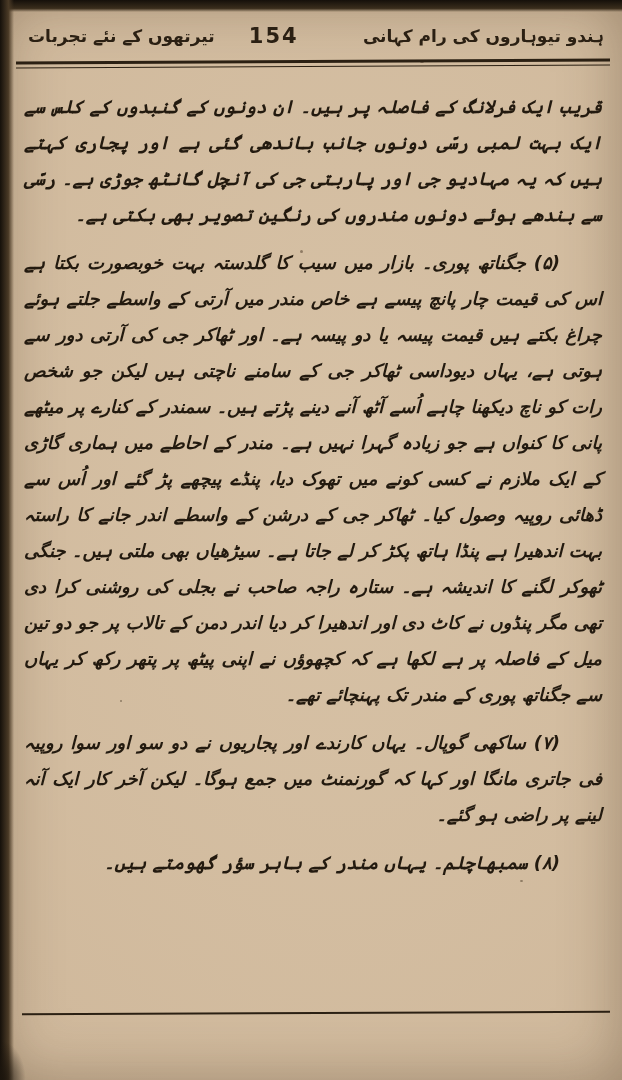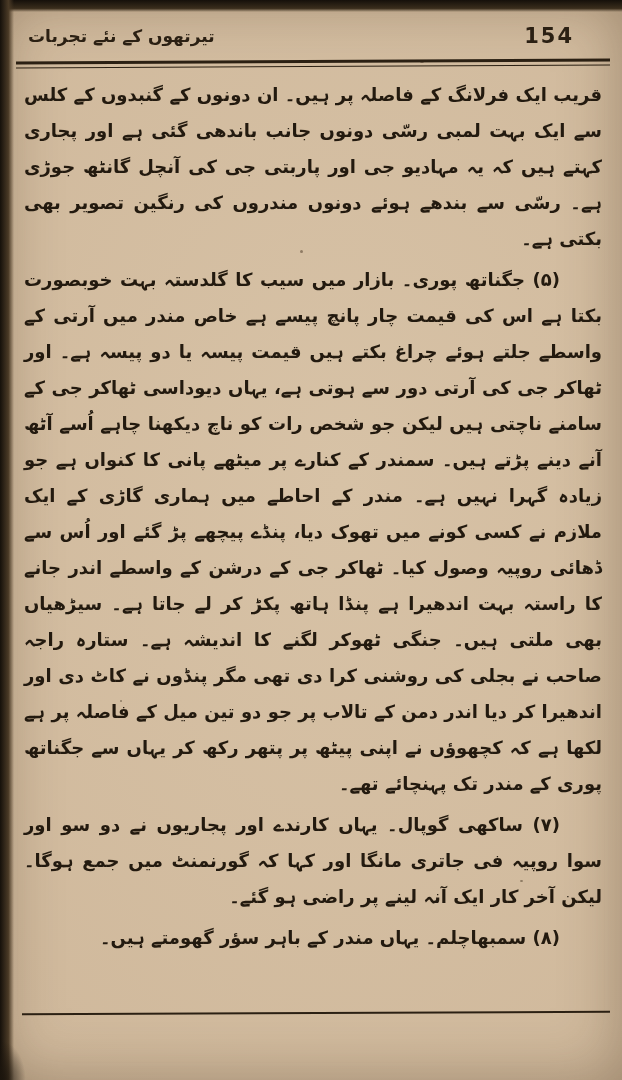--- a/index.html
+++ b/index.html
@@ -24,21 +24,21 @@
   
   .header{display:flex;direction:ltr;justify-content:space-between;align-items:center;
     padding:14px 10px 6px 14px;font-weight:bold;font-size:17px;color:#2b2013;}
   .header .num{font-size:21px;letter-spacing:2px;padding-right:30px;}
   .rule-double{margin:6px 4px 0 2px;border-top:3px solid #2b2013;border-bottom:1px solid #2b2013;height:3px;
     transform:rotate(-.3deg);}
 
   
   .body-text{padding:10px 12px 0 10px;font-size:18px;line-height:36px;font-weight:bold;
     text-align:justify;color:#231a0f;}
-  .body-text p{margin:0 0 5px 0;}
+  .body-text p{margin:12px 0 5px 0;font-style:italic;}
   .body-text p.indent{text-indent:42px;}
   .rule-bottom{position:absolute;left:8px;right:4px;bottom:58px;border-top:2px solid #2b2013;
     transform:rotate(-.25deg);}
 </style>
 </head>
 <body>
 
 <div class="scan">
   <div class="edge top"></div>
   <div class="edge left"></div>
@@ -46,20 +46,21 @@
   <div class="speck" style="left:300px;top:250px;width:3px;height:3px;"></div>
   <div class="speck" style="left:120px;top:700px;width:2px;height:2px;"></div>
   <div class="speck" style="left:520px;top:880px;width:3px;height:2px;"></div>
   <div class="speck" style="left:420px;top:60px;width:4px;height:3px;"></div>
 
   <div class="page">
 
     <div class="header">
       <span class="hdr left">تیرتھوں کے نئے تجربات</span>
       <span class="hdr num">154</span>
+      <span class="hdr right">ہندو تیوہاروں کی رام کہانی</span>
     </div>
 
     <div class="rule-double"></div>
 
     <div class="body-text">
       <p>قریب ایک فرلانگ کے فاصلہ پر ہیں۔ ان دونوں کے گنبدوں کے کلس سے ایک بہت لمبی رسّی دونوں جانب باندھی گئی ہے اور پجاری کہتے ہیں کہ یہ مہادیو جی اور پاربتی جی کی آنچل گانٹھ جوڑی ہے۔ رسّی سے بندھے ہوئے دونوں مندروں کی رنگین تصویر بھی بکتی ہے۔</p>
       <p class="indent">(۵) جگناتھ پوری۔ بازار میں سیب کا گلدستہ بہت خوبصورت بکتا ہے اس کی قیمت چار پانچ پیسے ہے خاص مندر میں آرتی کے واسطے جلتے ہوئے چراغ بکتے ہیں قیمت پیسہ یا دو پیسہ ہے۔ اور ٹھاکر جی کی آرتی دور سے ہوتی ہے، یہاں دیوداسی ٹھاکر جی کے سامنے ناچتی ہیں لیکن جو شخص رات کو ناچ دیکھنا چاہے اُسے آٹھ آنے دینے پڑتے ہیں۔ سمندر کے کنارے پر میٹھے پانی کا کنواں ہے جو زیادہ گہرا نہیں ہے۔ مندر کے احاطے میں ہماری گاڑی کے ایک ملازم نے کسی کونے میں تھوک دیا، پنڈے پیچھے پڑ گئے اور اُس سے ڈھائی روپیہ وصول کیا۔ ٹھاکر جی کے درشن کے واسطے اندر جانے کا راستہ بہت اندھیرا ہے پنڈا ہاتھ پکڑ کر لے جاتا ہے۔ سیڑھیاں بھی ملتی ہیں۔ جنگی ٹھوکر لگنے کا اندیشہ ہے۔ ستارہ راجہ صاحب نے بجلی کی روشنی کرا دی تھی مگر پنڈوں نے کاٹ دی اور اندھیرا کر دیا اندر دمن کے تالاب پر جو دو تین میل کے فاصلہ پر ہے لکھا ہے کہ کچھوؤں نے اپنی پیٹھ پر پتھر رکھ کر یہاں سے جگناتھ پوری کے مندر تک پہنچائے تھے۔</p>
       <p class="indent">(۷) ساکھی گوپال۔ یہاں کارندے اور پجاریوں نے دو سو اور سوا روپیہ فی جاتری مانگا اور کہا کہ گورنمنٹ میں جمع ہوگا۔ لیکن آخر کار ایک آنہ لینے پر راضی ہو گئے۔</p>
       <p class="indent">(۸) سمبھاچلم۔ یہاں مندر کے باہر سؤر گھومتے ہیں۔</p>
 

